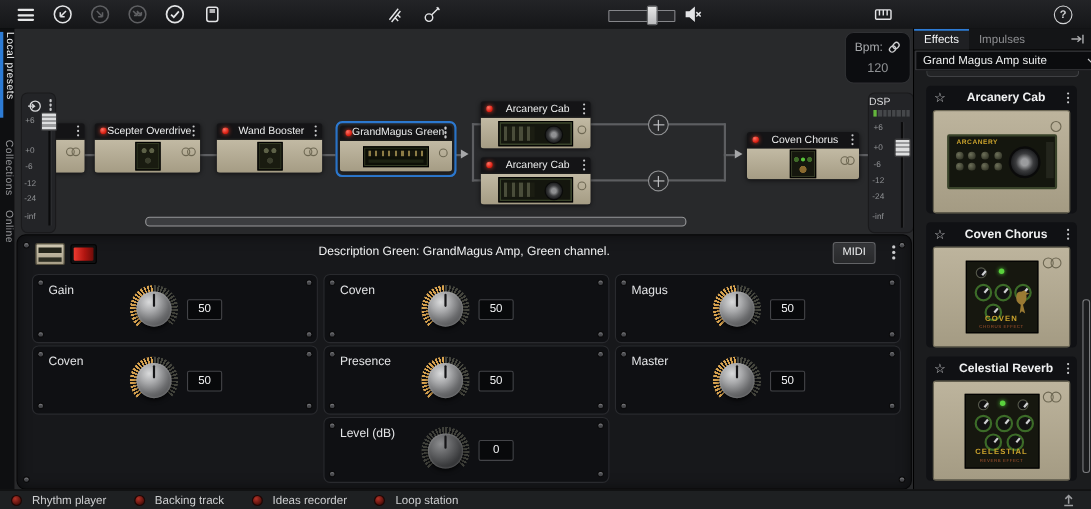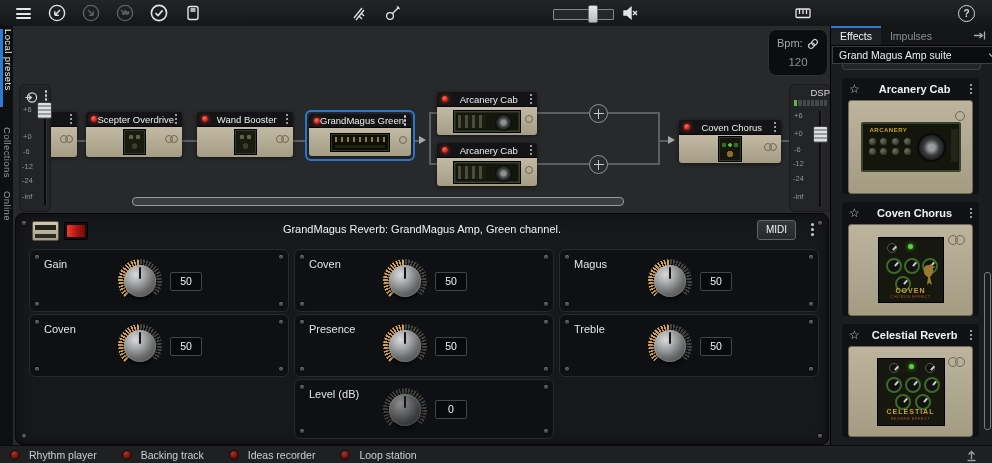--- a/index.html
+++ b/index.html
@@ -96,21 +96,21 @@
       background-image:radial-gradient(circle at 5px 8px,#3f6b28 2px,transparent 2.6px),
                        radial-gradient(circle at 11px 8px,#58c43a 1.5px,transparent 2.1px),
                        radial-gradient(circle at 17px 8px,#3f6b28 2px,transparent 2.6px),
                        radial-gradient(circle at 11px 17px,#8a6a2f 3px,transparent 3.5px);}
 
   .io-module{position:absolute;background:#232427;border:1px solid #1a1a1c;border-radius:6px;}
   .scale-lbl{position:absolute;font-size:7.5px;color:#919396;}
   .fad-track{position:absolute;width:2px;background:#0b0b0c;box-shadow:1px 0 0 rgba(255,255,255,.06);}
   .fad-handle{position:absolute;width:13px;height:15px;border-radius:2px;border:1px solid #3c3d3f;cursor:pointer;
       background:repeating-linear-gradient(#dedfe0 0 2px,#9a9b9d 2px 4px);}
-  .dsp-title{position:absolute;top:2px;left:0;right:0;text-align:right;font-size:9.5px;color:#d8d9db;}
+  .dsp-title{position:absolute;top:2px;left:0;right:0;text-align:left;font-size:9.5px;color:#d8d9db;}
   .dsp-meter{position:absolute;left:4px;top:15px;width:33px;height:6px;display:flex;gap:1px;}
   .dsp-meter i{flex:1;background:#45474a;}
   .dsp-meter i.on{background:#63b53c;}
   .hscroll{position:absolute;left:119px;top:121px;width:490px;height:7px;border:1px solid #97989a;
            border-radius:4px;background:#3c3d40;cursor:pointer;}
 
   
   .editor{position:absolute;left:2px;top:187px;width:812px;height:230px;background:#17181b;
           border:1px solid #060607;border-radius:8px;box-shadow:inset 0 0 12px rgba(0,0,0,.5);}
   .scr{position:absolute;width:4px;height:4px;border-radius:50%;background:#45464a;
@@ -432,21 +432,21 @@
 
     <div class="editor">
       <span class="scr" style="left:6px;top:7px;"></span>
       <span class="scr" style="right:6px;top:7px;"></span>
       <span class="scr" style="left:6px;bottom:6px;"></span>
       <span class="scr" style="right:6px;bottom:6px;"></span>
 
       <div class="ed-head">
         <span class="amp-thumb"></span>
         <span class="pwr-switch"></span>
-        <span class="ed-title">GrandMagus Reverb:  GrandMagus Amp, Green channel.</span>
+        <span class="ed-title">Description Green:  GrandMagus Amp, Green channel.</span>
         <span class="midi-btn">MIDI</span>
         <span class="kebab ed-kebab"></span>
       </div>
 
       <div class="cell" style="left:13px;top:35px;">
         <span class="scr" style="left:5px;top:5px;"></span>
           <span class="scr" style="right:5px;top:5px;"></span>
         <span class="scr" style="left:5px;bottom:5px;"></span>
           <span class="scr" style="right:5px;bottom:5px;"></span>
         <span class="cell-label">Gain</span>
@@ -513,21 +513,21 @@
               <i class="ptr"></i>
             </div>
           </div>
         <div class="vbox">50</div>
       </div>
       <div class="cell" style="left:543px;top:100px;">
         <span class="scr" style="left:5px;top:5px;"></span>
           <span class="scr" style="right:5px;top:5px;"></span>
         <span class="scr" style="left:5px;bottom:5px;"></span>
           <span class="scr" style="right:5px;bottom:5px;"></span>
-        <span class="cell-label">Treble</span>
+        <span class="cell-label">Master</span>
         <div class="knob">
             <div class="ring"></div>
             <div class="face">
               <i class="ptr"></i>
             </div>
           </div>
         <div class="vbox">50</div>
       </div>
 
       <div class="cell" style="left:278px;top:165px;height:58px;">

